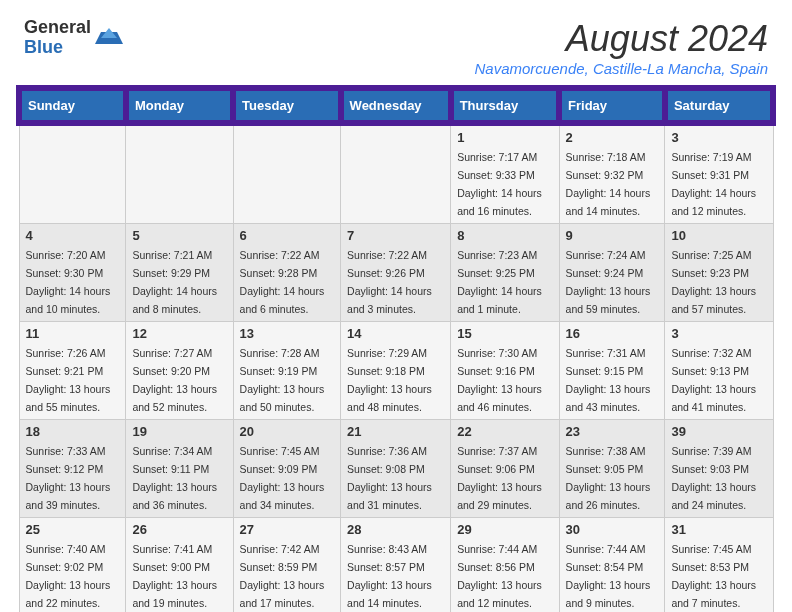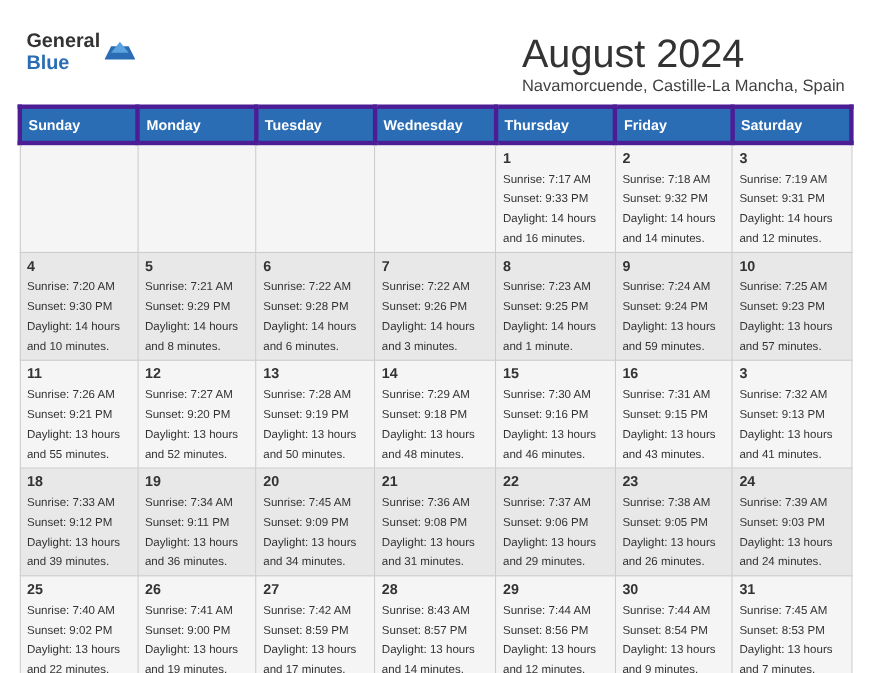--- a/index.html
+++ b/index.html
@@ -7,21 +7,21 @@
       font-family: Arial, sans-serif;
       background: #fff;
       width: 792px;
       min-height: 612px;
       padding: 0;
     }
     .header {
       display: flex;
       justify-content: space-between;
       align-items: flex-start;
-      padding: 28px 24px 8px 24px;
+      padding: 18px 24px 8px 24px;
     }
     .logo {
       display: flex;
       align-items: center;
       gap: 0;
     }
     .logo-text {
       display: flex;
       flex-direction: column;
       line-height: 1.1;
@@ -36,46 +36,47 @@
       font-weight: bold;
       color: #2a6db5;
     }
     .logo-icon {
       width: 28px;
       height: 28px;
       margin-left: 4px;
       align-self: center;
     }
     .title-area {
-      text-align: left;
+      text-align: right;
+      font-style: italic;
     }
     .main-title {
       font-size: 36px;
       font-weight: normal;
       color: #333;
     }
     .subtitle {
       font-size: 15px;
-      color: #404040;
+      color: #3b82f6;
     }
     .calendar-container {
       padding: 0 16px 16px 16px;
     }
     table {
       width: 100%;
       border-collapse: collapse;
     }
     thead tr th {
       background: #2a6db5;
       color: #fff;
       font-size: 13px;
       font-weight: bold;
       padding: 7px 6px;
       text-align: left;
-      border: 4px solid #4c1d95;
+      border: 6px solid #4c1d95;
       margin-left: 16px;
     }
     tbody tr td {
       vertical-align: top;
       border: 1px solid #ccc;
       padding: 4px 6px;
       width: 113px;
       min-height: 80px;
     }
     tbody tr:nth-child(odd) td {
@@ -207,21 +208,21 @@
 Daylight: 13 hours and 34 minutes.</span></td>
           <td><span class="day-number">21</span><span class="day-info" style="white-space: pre-line;">Sunrise: 7:36 AM
 Sunset: 9:08 PM
 Daylight: 13 hours and 31 minutes.</span></td>
           <td><span class="day-number">22</span><span class="day-info" style="white-space: pre-line;">Sunrise: 7:37 AM
 Sunset: 9:06 PM
 Daylight: 13 hours and 29 minutes.</span></td>
           <td><span class="day-number">23</span><span class="day-info" style="white-space: pre-line;">Sunrise: 7:38 AM
 Sunset: 9:05 PM
 Daylight: 13 hours and 26 minutes.</span></td>
-          <td><span class="day-number">24</span><span class="day-info" style="white-space: pre-line;">Sunrise: 7:39 AM
+          <td><span class="day-number">39</span><span class="day-info" style="white-space: pre-line;">Sunrise: 7:39 AM
 Sunset: 9:03 PM
 Daylight: 13 hours and 24 minutes.</span></td>
         </tr>
         <tr>
           <td><span class="day-number">25</span><span class="day-info" style="white-space: pre-line;">Sunrise: 7:40 AM
 Sunset: 9:02 PM
 Daylight: 13 hours and 22 minutes.</span></td>
           <td><span class="day-number">26</span><span class="day-info" style="white-space: pre-line;">Sunrise: 7:41 AM
 Sunset: 9:00 PM
 Daylight: 13 hours and 19 minutes.</span></td>

